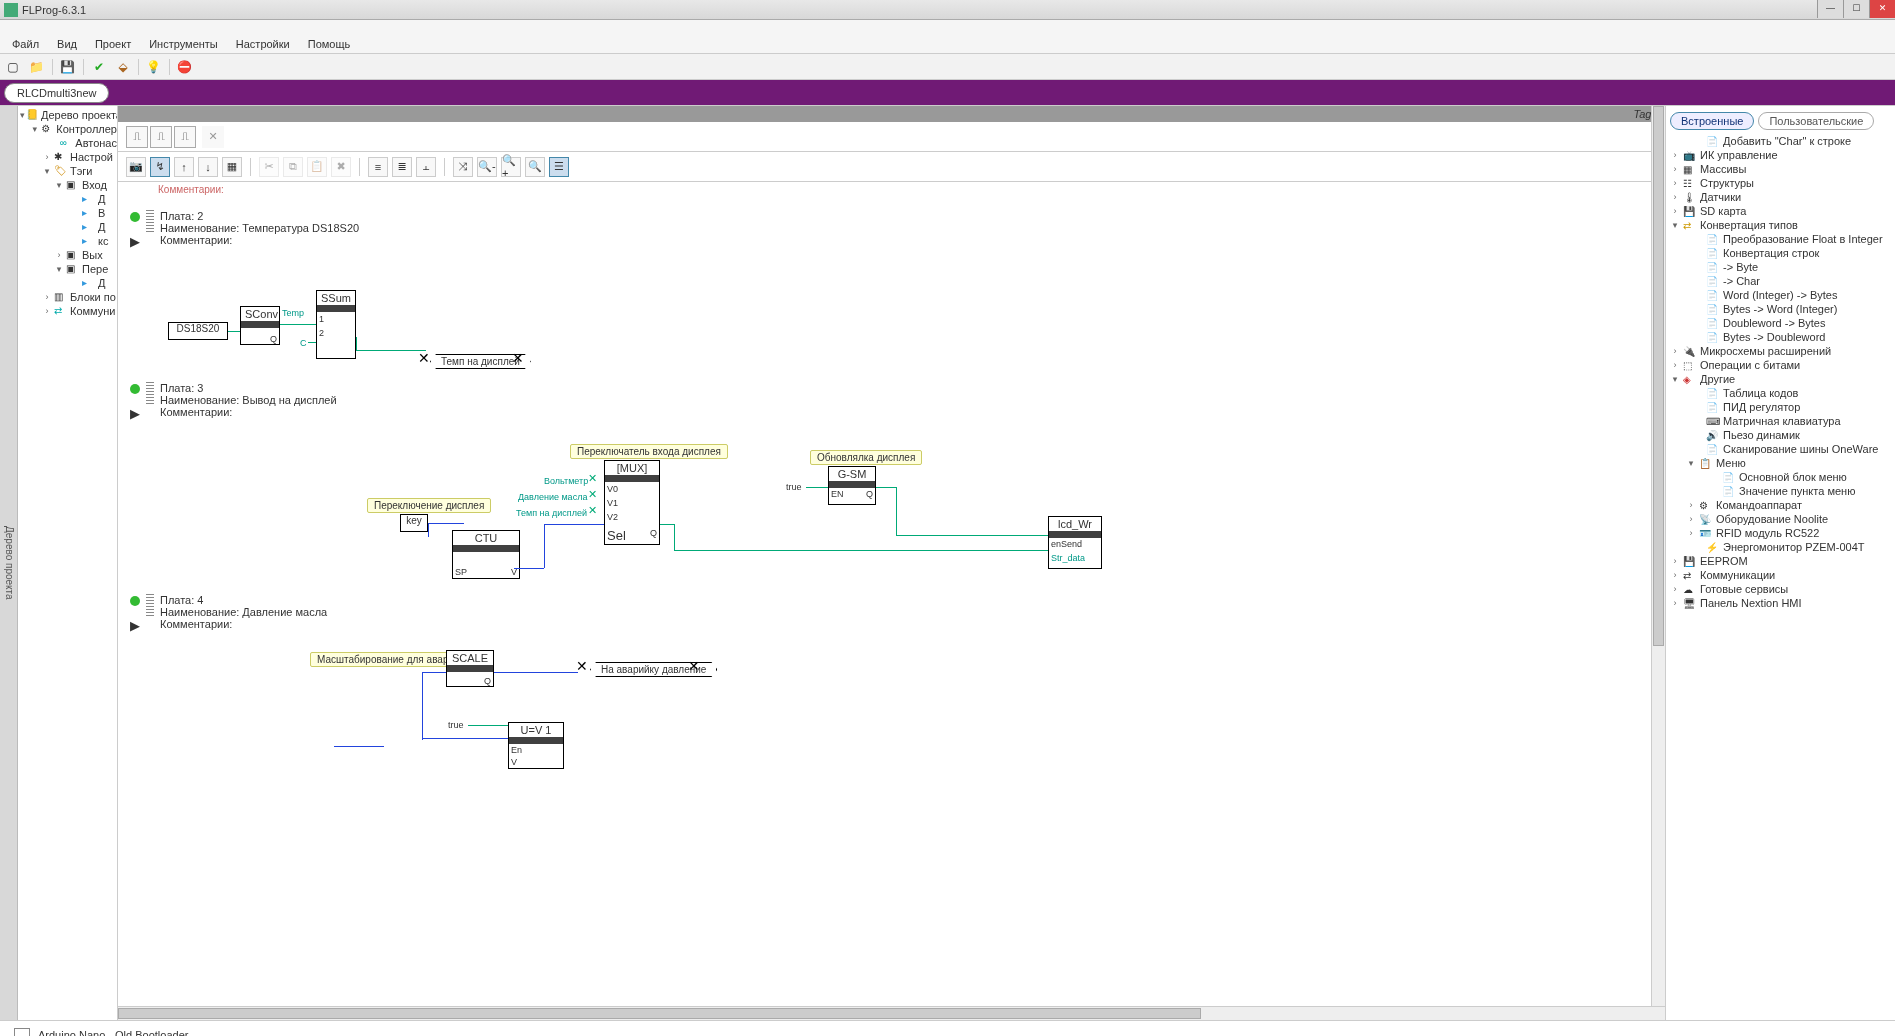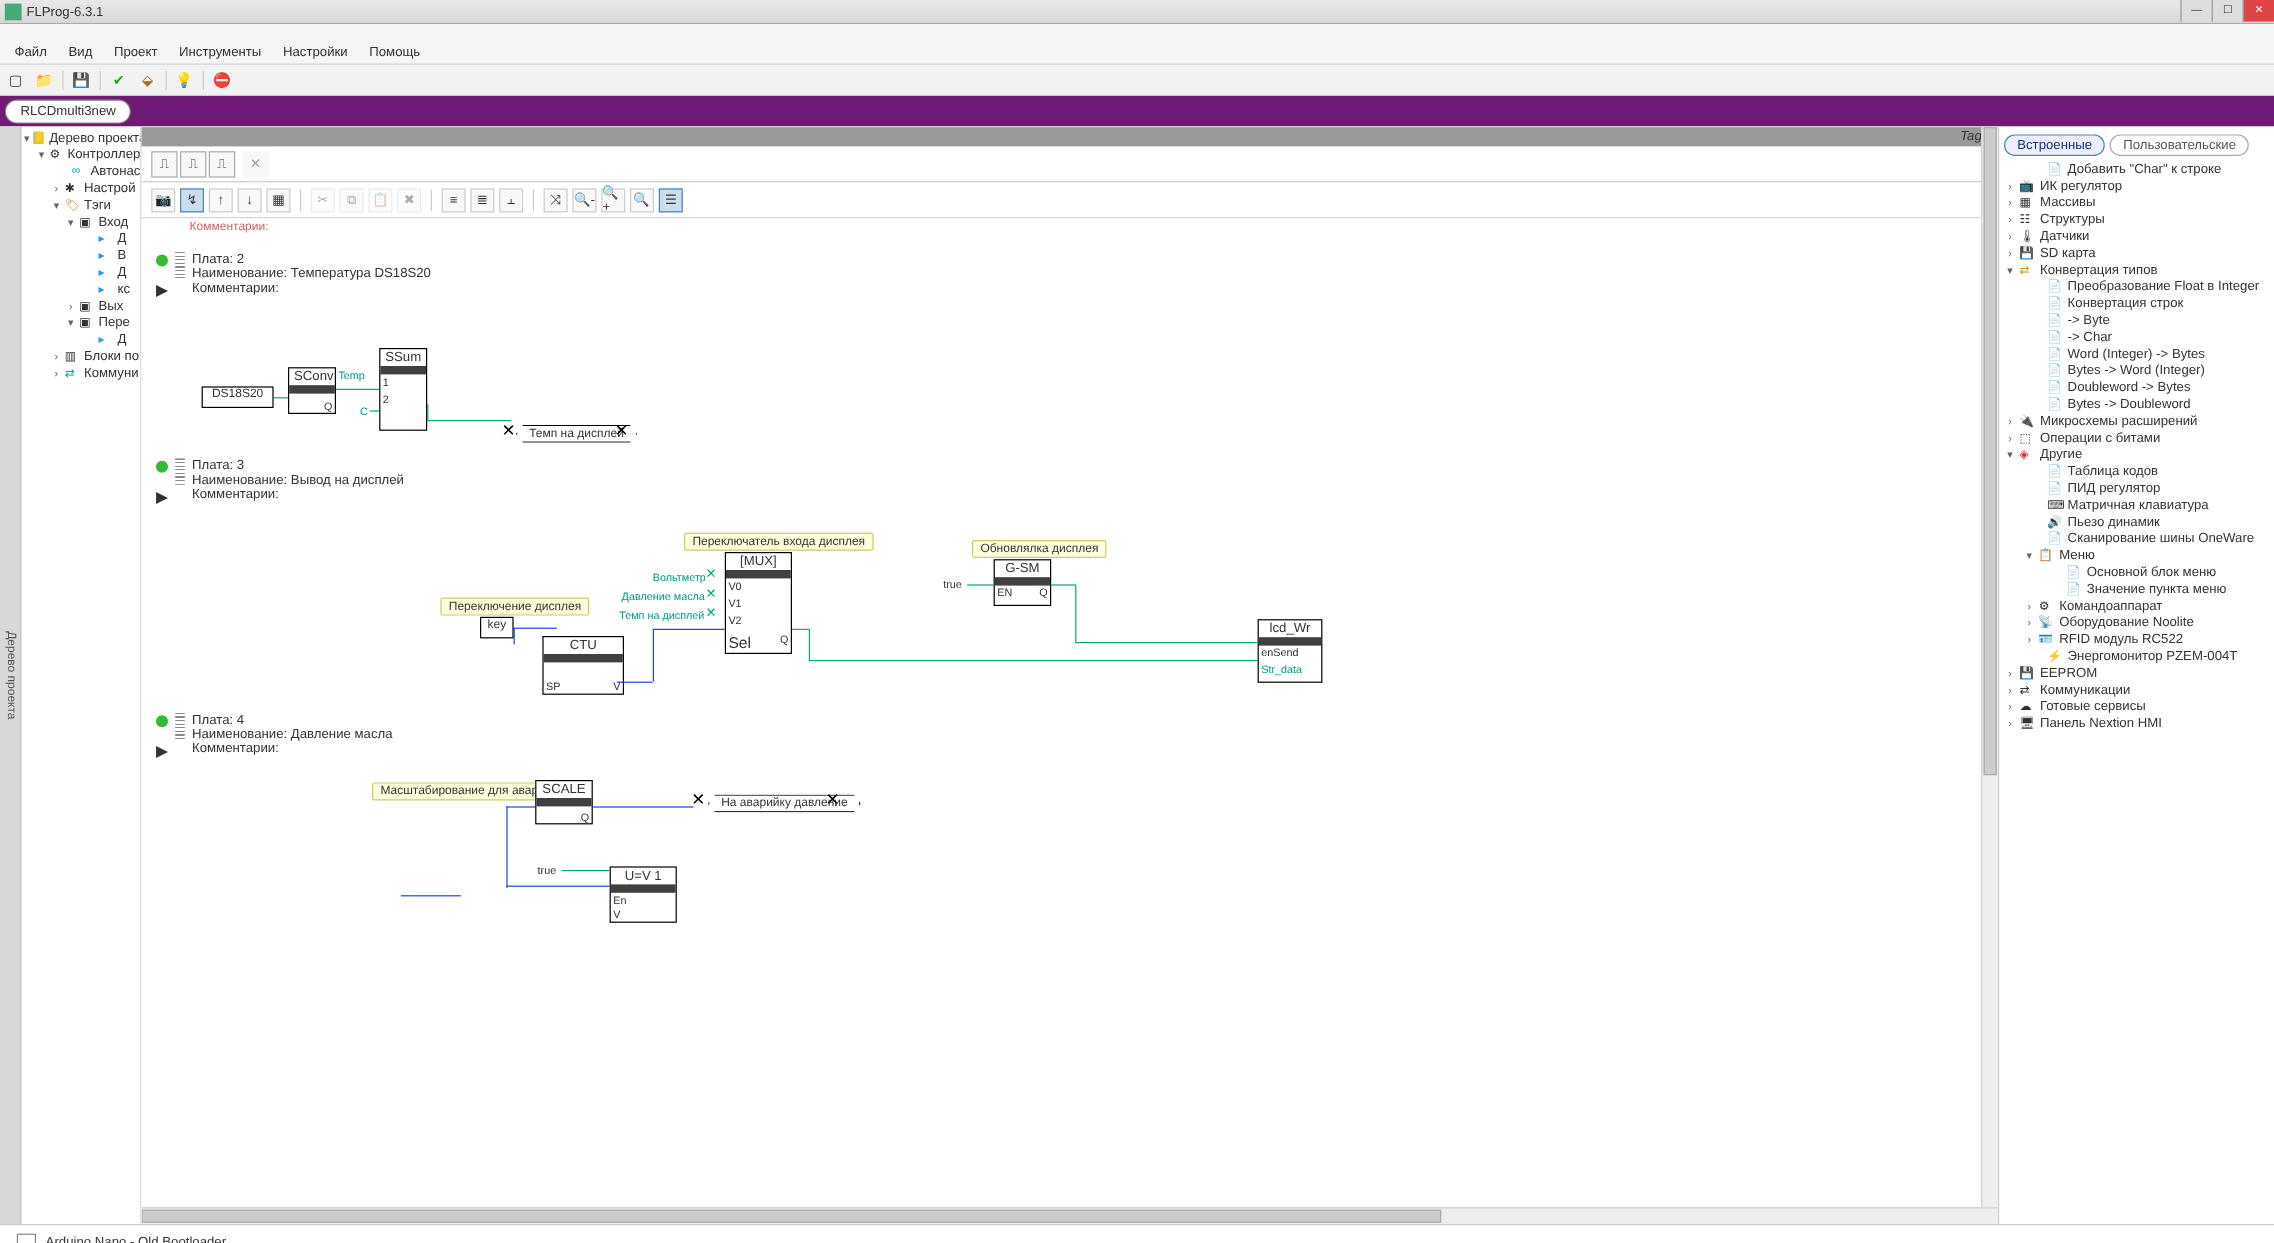--- a/index.html
+++ b/index.html
@@ -382,21 +382,21 @@
       <div class="rtab inactive">Пользовательские</div>
     </div>
     <div class="rtree">
       <div class="rt-row ind2">
           <span class="ico">📄</span>
           <span>Добавить "Char" к строке</span>
         </div>
       <div class="rt-row">
           <span class="exp">›</span>
           <span class="ico">📺</span>
-          <span>ИК регулятор</span>
+          <span>ИК управление</span>
         </div>
       <div class="rt-row">
           <span class="exp">›</span>
           <span class="ico">▦</span>
           <span>Массивы</span>
         </div>
       <div class="rt-row">
           <span class="exp">›</span>
           <span class="ico">☷</span>
           <span>Структуры</span>

